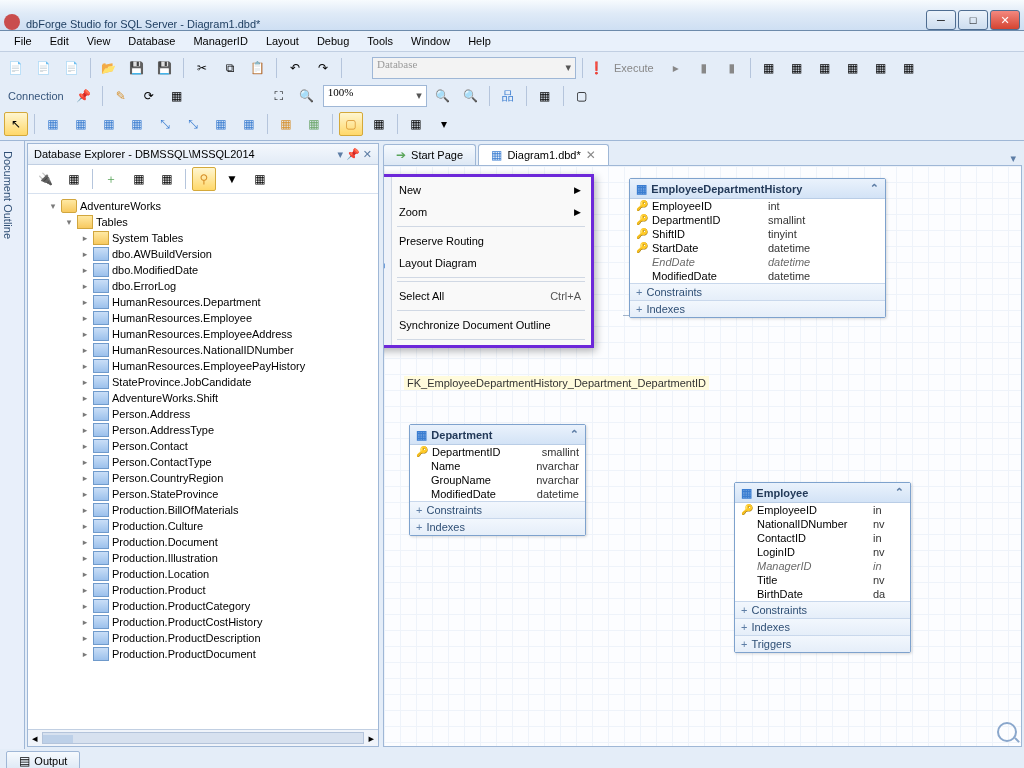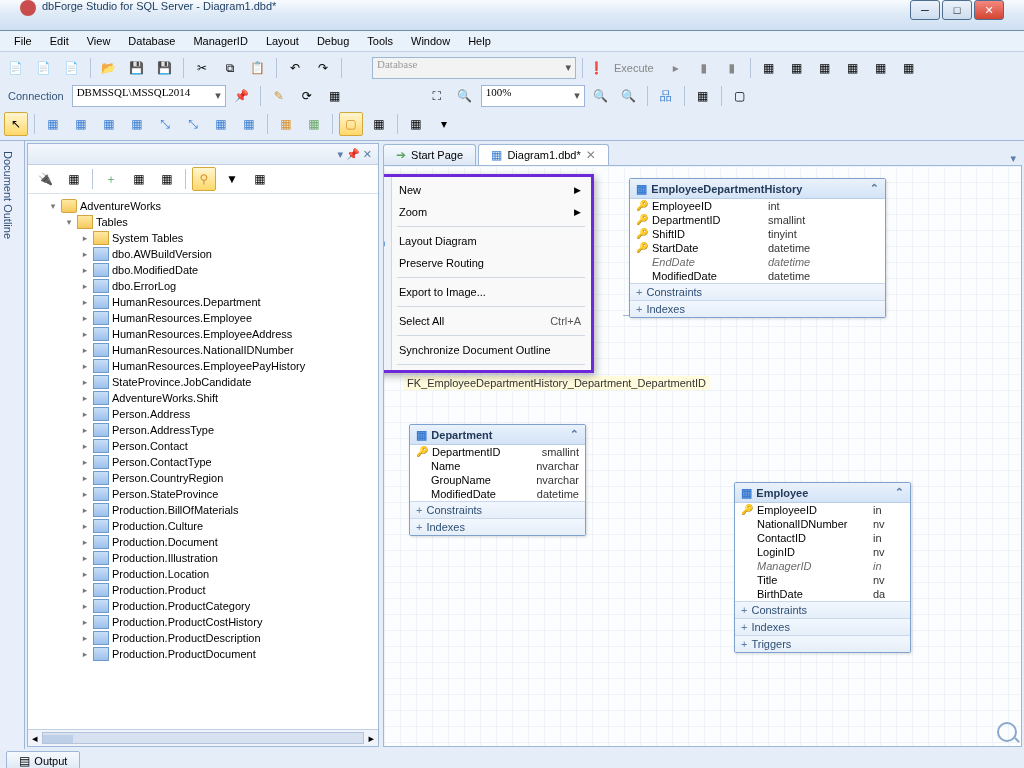--- a/index.html
+++ b/index.html
@@ -1,16 +1,16 @@
 <!DOCTYPE html>
 <html><head>
 <meta charset="utf-8">
 <style>
 body{margin:0;font:11px Tahoma,Segoe UI,sans-serif;background:#fff;color:#000;overflow:hidden;width:1024px;height:768px;user-select:none}
-.titlebar{height:30px;background:linear-gradient(#f7fbfe,#dfeaf7 45%,#cedff3);border-bottom:1px solid #6d8bab;display:flex;align-items:flex-start;padding:0 20px}
+.titlebar{height:30px;background:linear-gradient(#f7fbfe,#dfeaf7 45%,#cedff3);border-bottom:1px solid #6d8bab;display:flex;align-items:flex-end;padding:0 4px}
 .titlebar .app-icon{width:16px;height:16px;background:#c94d4d;border-radius:50%;margin-right:6px}
 .titlebar .title{flex:1;color:#1b3b5e}
 .winbtns{display:flex;gap:2px}
 .winbtn{width:28px;height:18px;border:1px solid #4f6d91;border-radius:3px;background:linear-gradient(#ecf3fb,#cdddef);display:flex;align-items:center;justify-content:center;font-size:11px}
 .winbtn.close{background:linear-gradient(#f4887f,#d44431);color:#fff}
 .menubar{height:20px;background:#e9f1fb;display:flex;align-items:center;padding:0 6px;gap:2px;border-bottom:1px solid #c1cfe2}
 .menubar span{padding:2px 8px;cursor:default}
 .toolbar-area{background:#e4edf8;border-bottom:1px solid #9fb7d6;padding:2px 4px}
 .tbrow{display:flex;align-items:center;gap:4px;padding:2px 0;flex-wrap:nowrap}
 .tbbtn{width:22px;height:22px;border:1px solid transparent;border-radius:2px;display:flex;align-items:center;justify-content:center;background:transparent}
@@ -161,21 +161,20 @@
       </div>
     <div class="tbbtn">
         <span class="glyph">▦</span>
       </div>
     <div class="tbbtn">
         <span class="glyph">▦</span>
       </div>
   </div>
   <div class="tbrow">
     <span class="label-small">Connection</span>
-    <div class="tbinput" style="width:130px">DBMSSQL\MSSQL2014</div>
     <div class="tbbtn">
         <span class="glyph">📌</span>
       </div>
     <div class="tbsep"></div>
     <div class="tbbtn">
         <span class="glyph" style="color:#d68f2a">✎</span>
       </div>
     <div class="tbbtn">
         <span class="glyph">⟳</span>
       </div>
@@ -260,20 +259,21 @@
         <span class="glyph">▾</span>
       </div>
   </div>
 </div>
 
 <div class="container">
   <div class="vtab">Document Outline</div>
 
   <div class="explorer">
     <div class="explorer-hdr">
+      <span style="flex:1;white-space:nowrap;overflow:hidden">Database Explorer - DBMSSQL\MSSQL2014</span>
       <span class="pin">
           <span>▾</span>
           <span>📌</span>
           <span>✕</span>
         </span>
     </div>
     <div class="exp-toolbar">
       <div class="tbbtn">
           <span class="glyph">🔌</span>
         </div>
@@ -629,31 +629,28 @@
         <div class="ctxitem">
             <span>New</span>
             <span class="arr">▶</span>
           </div>
         <div class="ctxitem">
             <span>Zoom</span>
             <span class="arr">▶</span>
           </div>
         <div class="ctxsep"></div>
         <div class="ctxitem">
+            <span class="mi" style="color:#d68f2a">⤡</span>
+            <span>Preserve Routing</span>
+          </div>
+        <div class="ctxitem">
             <span class="mi" style="color:#3a7dd1">品</span>
             <span>Layout Diagram</span>
           </div>
-        <div class="ctxitem">
-            <span class="mi" style="color:#d68f2a">⤡</span>
-            <span>Preserve Routing</span>
-          </div>
         <div class="ctxsep"></div>
-        <div class="ctxitem">
-            <span>Export to Image...</span>
-          </div>
         <div class="ctxsep"></div>
         <div class="ctxitem">
             <span>Select All</span>
             <span class="sc">Ctrl+A</span>
           </div>
         <div class="ctxsep"></div>
         <div class="ctxitem">
             <span>Synchronize Document Outline</span>
           </div>
         <div class="ctxsep"></div>

